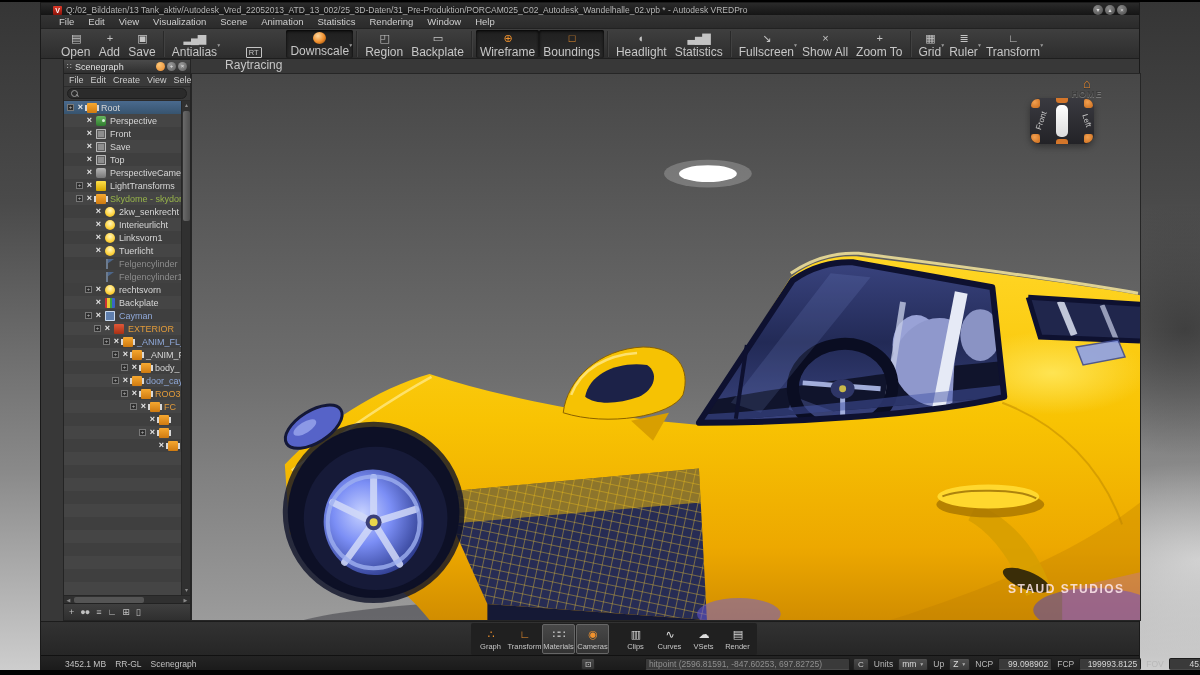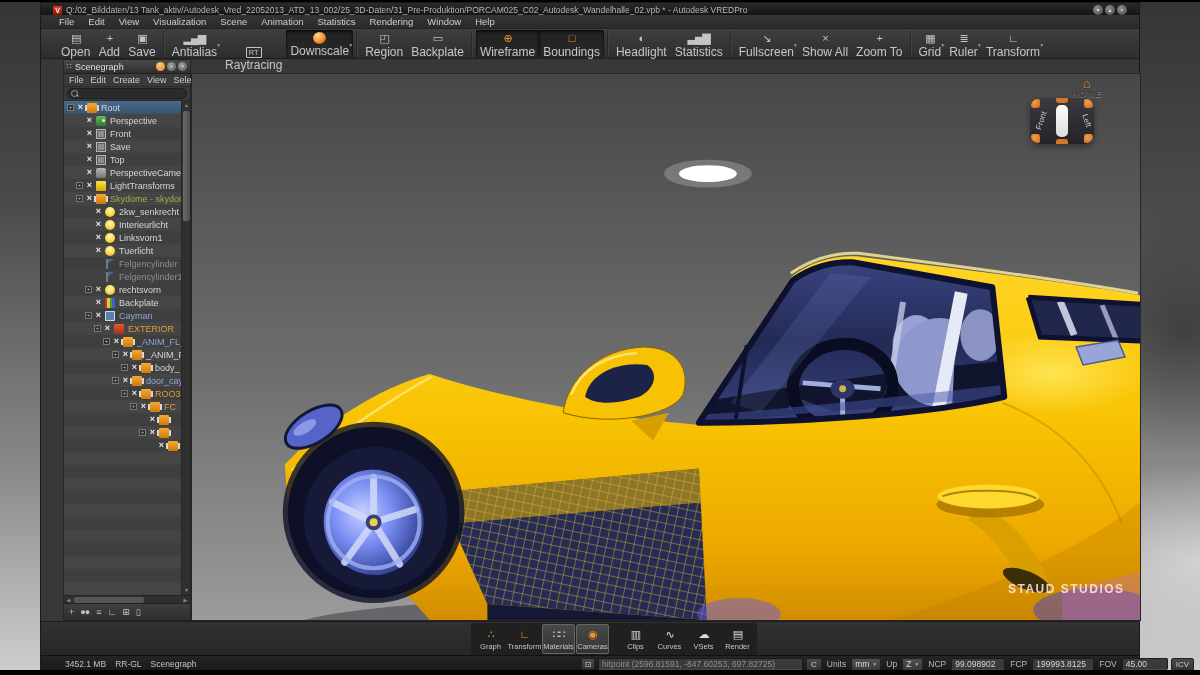--- a/index.html
+++ b/index.html
@@ -121,21 +121,21 @@
   .dock-icon.orange{color:#f0922e;}
   .dock-label{font-size:7.5px;color:#c6c6c6;white-space:nowrap;}
   .dock-sep{width:8px;}
 
   
   .statusbar{position:absolute;left:0;top:652px;width:100%;height:16px;background:linear-gradient(#242424,#1a1a1a);display:flex;align-items:center;border-top:1px solid #111;}
   .sb-left{margin-left:24px;display:flex;gap:9px;font-size:8.5px;color:#c2c2c2;white-space:nowrap;}
   .sb-right{position:absolute;left:540px;top:1px;height:14px;display:flex;align-items:center;gap:3px;}
   .sb-iconbtn{width:14px;height:12px;background:linear-gradient(#4a4a4a,#333);border:1px solid #222;color:#ccc;font-size:8px;line-height:11px;text-align:center;border-radius:2px;}
   .sb-field{background:#3a3a3a;border:1px solid #1c1c1c;border-bottom-color:#4a4a4a;color:#8f8f8f;font-size:8.5px;height:12px;padding:0 3px;border-radius:2px;}
-  .sb-field.right{color:#d6d6d6;}
+  .sb-field.right{text-align:right;color:#d6d6d6;}
   .sb-label{font-size:8.5px;color:#b8b8b8;margin:0 2px;white-space:nowrap;}
   .sb-btn{background:linear-gradient(#4a4a4a,#333);border:1px solid #222;font-size:8px;color:#ccc;height:13px;padding:0 4px;border-radius:2px;line-height:11px;}
   .sb-select{background:linear-gradient(#505050,#3a3a3a);border:1px solid #222;border-radius:2px;height:13px;display:flex;align-items:center;gap:3px;padding:0 3px;font-size:8.5px;color:#ddd;}
   .sb-select .car{font-size:5px;color:#aaa;}
 </style>
 </head>
 <body>
 
 <div class="stage">
   <div class="app">
@@ -656,21 +656,21 @@
     </div>
 
     <div class="statusbar">
       <div class="sb-left">
         <span>3452.1 MB</span>
         <span>RR-GL</span>
         <span>Scenegraph</span>
       </div>
       <div class="sb-right">
         <span class="sb-iconbtn">⊡</span>
-        <input class="sb-field" style="width: 205px;" value="hitpoint (2596.81591, -847.60253, 697.82725)">
+        <input class="sb-field" style="width: 205px; margin-left: 47px;" value="hitpoint (2596.81591, -847.60253, 697.82725)">
         <span class="sb-btn">C</span>
         <span class="sb-label">Units</span>
         <span class="sb-select">
           <span>mm</span>
           <span class="car">▼</span>
         </span>
         <span class="sb-label">Up</span>
         <span class="sb-select">
           <span>Z</span>
           <span class="car">▼</span>

